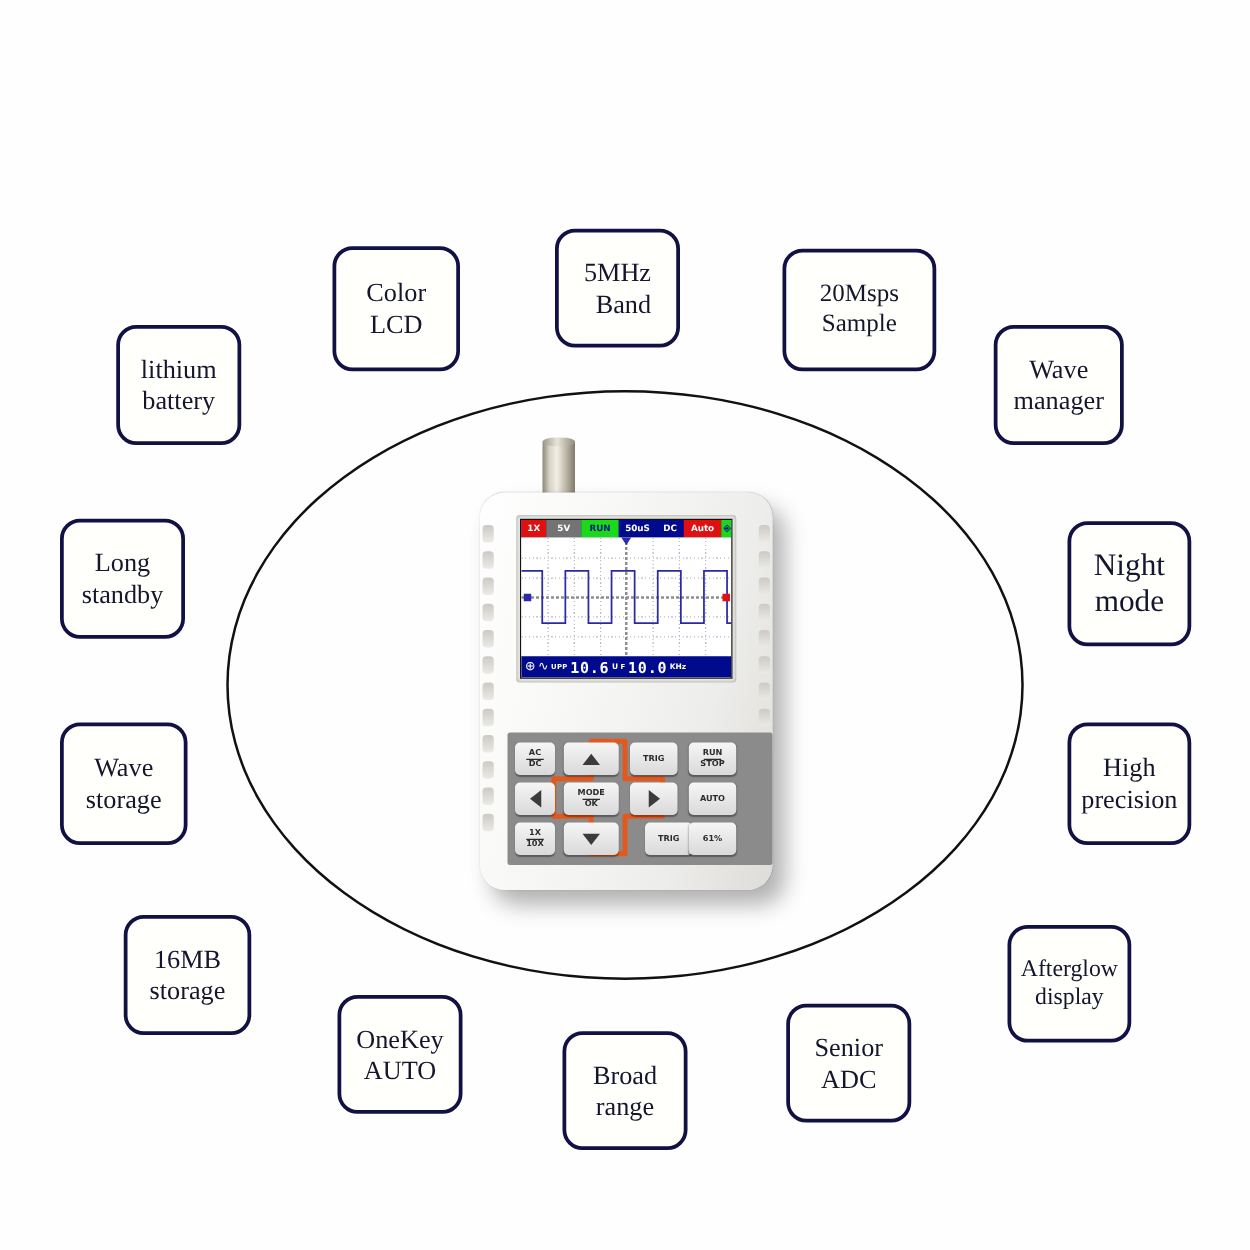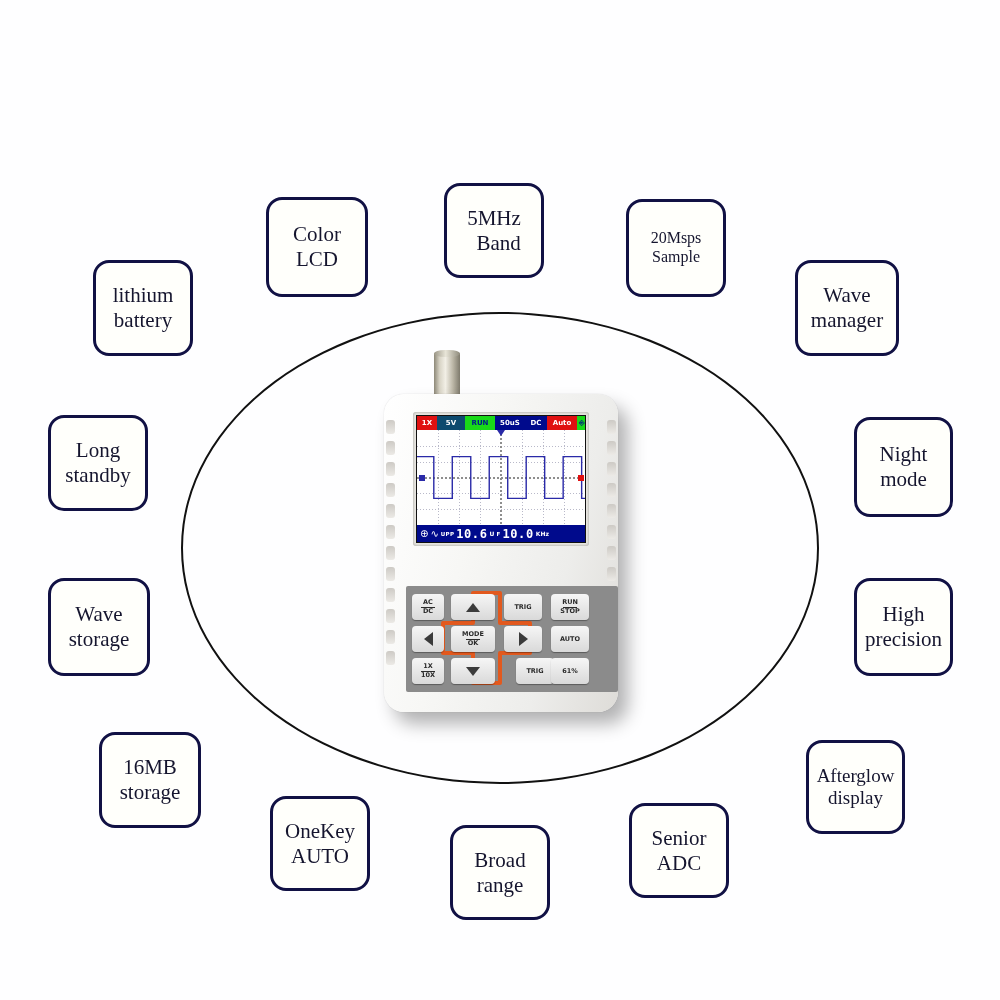--- a/index.html
+++ b/index.html
@@ -100,21 +100,21 @@
   #status-bar{
     position:absolute;left:0;top:0;width:100%;height:14px;
     background:#000a8c;
     display:flex;align-items:stretch;
     font-family:"DejaVu Sans", sans-serif;
     font-size:7px;font-weight:bold;
     color:#ffffff;
   }
   .sb{display:flex;align-items:center;justify-content:center;padding:0 2px;white-space:nowrap;}
   .sb-1x{background:#e01010;color:#ffffff;min-width:16px;}
-  .sb-volt{background:#0c4a6e;min-width:24px;}
+  .sb-volt{background:#737373;min-width:24px;}
   .sb-run{background:#19d919;color:#00178c;min-width:26px;}
   .sb-time{background:#000a8c;min-width:26px;}
   .sb-coup{background:#000a8c;min-width:18px;}
   .sb-auto{background:#e01010;color:#ffffff;min-width:26px;}
   .sb-batt{background:#19d919;color:#00178c;flex:1;display:flex;align-items:center;justify-content:center;}
 
   
   #grid-area{
     position:absolute;left:0;top:14px;right:0;bottom:17px;
     background:#ffffff;
@@ -203,39 +203,39 @@
           <div>Color</div>
           <div>LCD</div>
         </div>
       </div>
       <div class="pill" style="left: 444px; top: 183px; width: 100px; height: 95px; font-size: 21px; text-align: right;">
         <div>
           <div>5MHz</div>
           <div>Band</div>
         </div>
       </div>
-      <div class="pill" style="left: 626px; top: 199px; width: 100px; height: 98px; font-size: 16px;">
+      <div class="pill" style="left: 626px; top: 199px; width: 123px; height: 98px; font-size: 20px;">
         <div>
           <div>20Msps</div>
           <div>Sample</div>
         </div>
       </div>
       <div class="pill" style="left: 795px; top: 260px; width: 104px; height: 96px; font-size: 21px;">
         <div>
           <div>Wave</div>
           <div>manager</div>
         </div>
       </div>
       <div class="pill" style="left: 48px; top: 415px; width: 100px; height: 96px; font-size: 21px;">
         <div>
           <div>Long</div>
           <div>standby</div>
         </div>
       </div>
-      <div class="pill" style="left: 854px; top: 417px; width: 99px; height: 100px; font-size: 21px; justify-content: center;">
+      <div class="pill" style="left: 854px; top: 417px; width: 99px; height: 100px; font-size: 25px; justify-content: center;">
         <div>
           <div>Night</div>
           <div>mode</div>
         </div>
       </div>
       <div class="pill" style="left: 48px; top: 578px; width: 102px; height: 98px; font-size: 21px;">
         <div>
           <div>Wave</div>
           <div>storage</div>
         </div>

